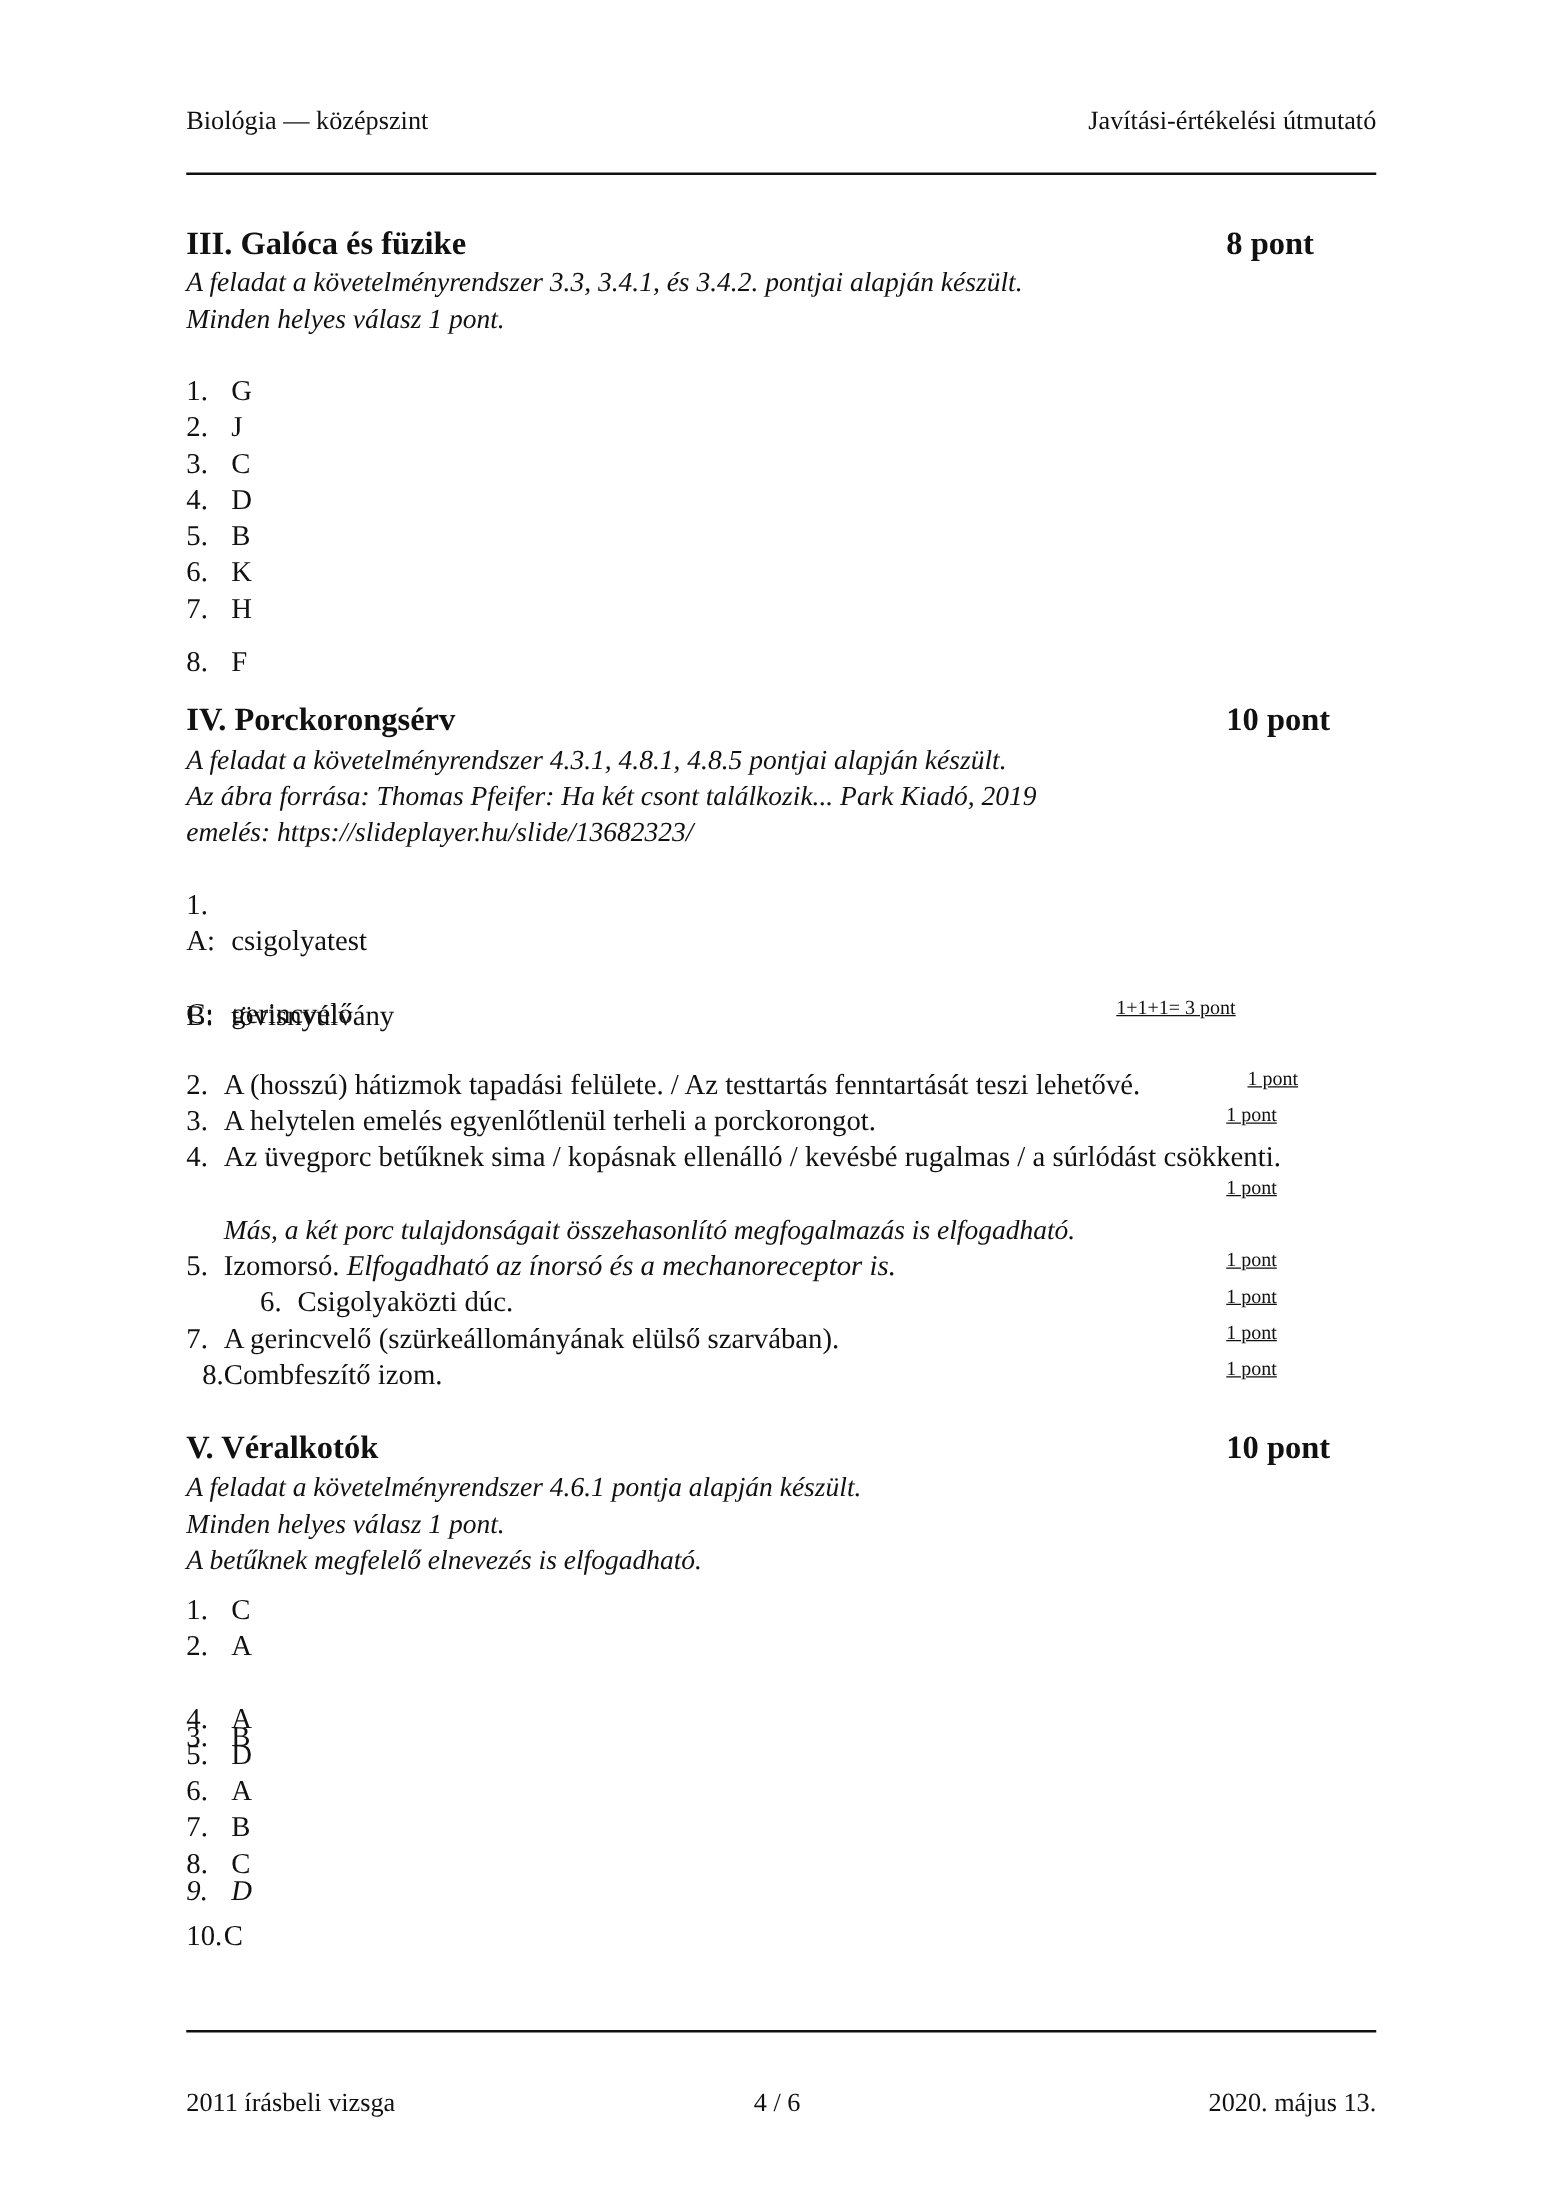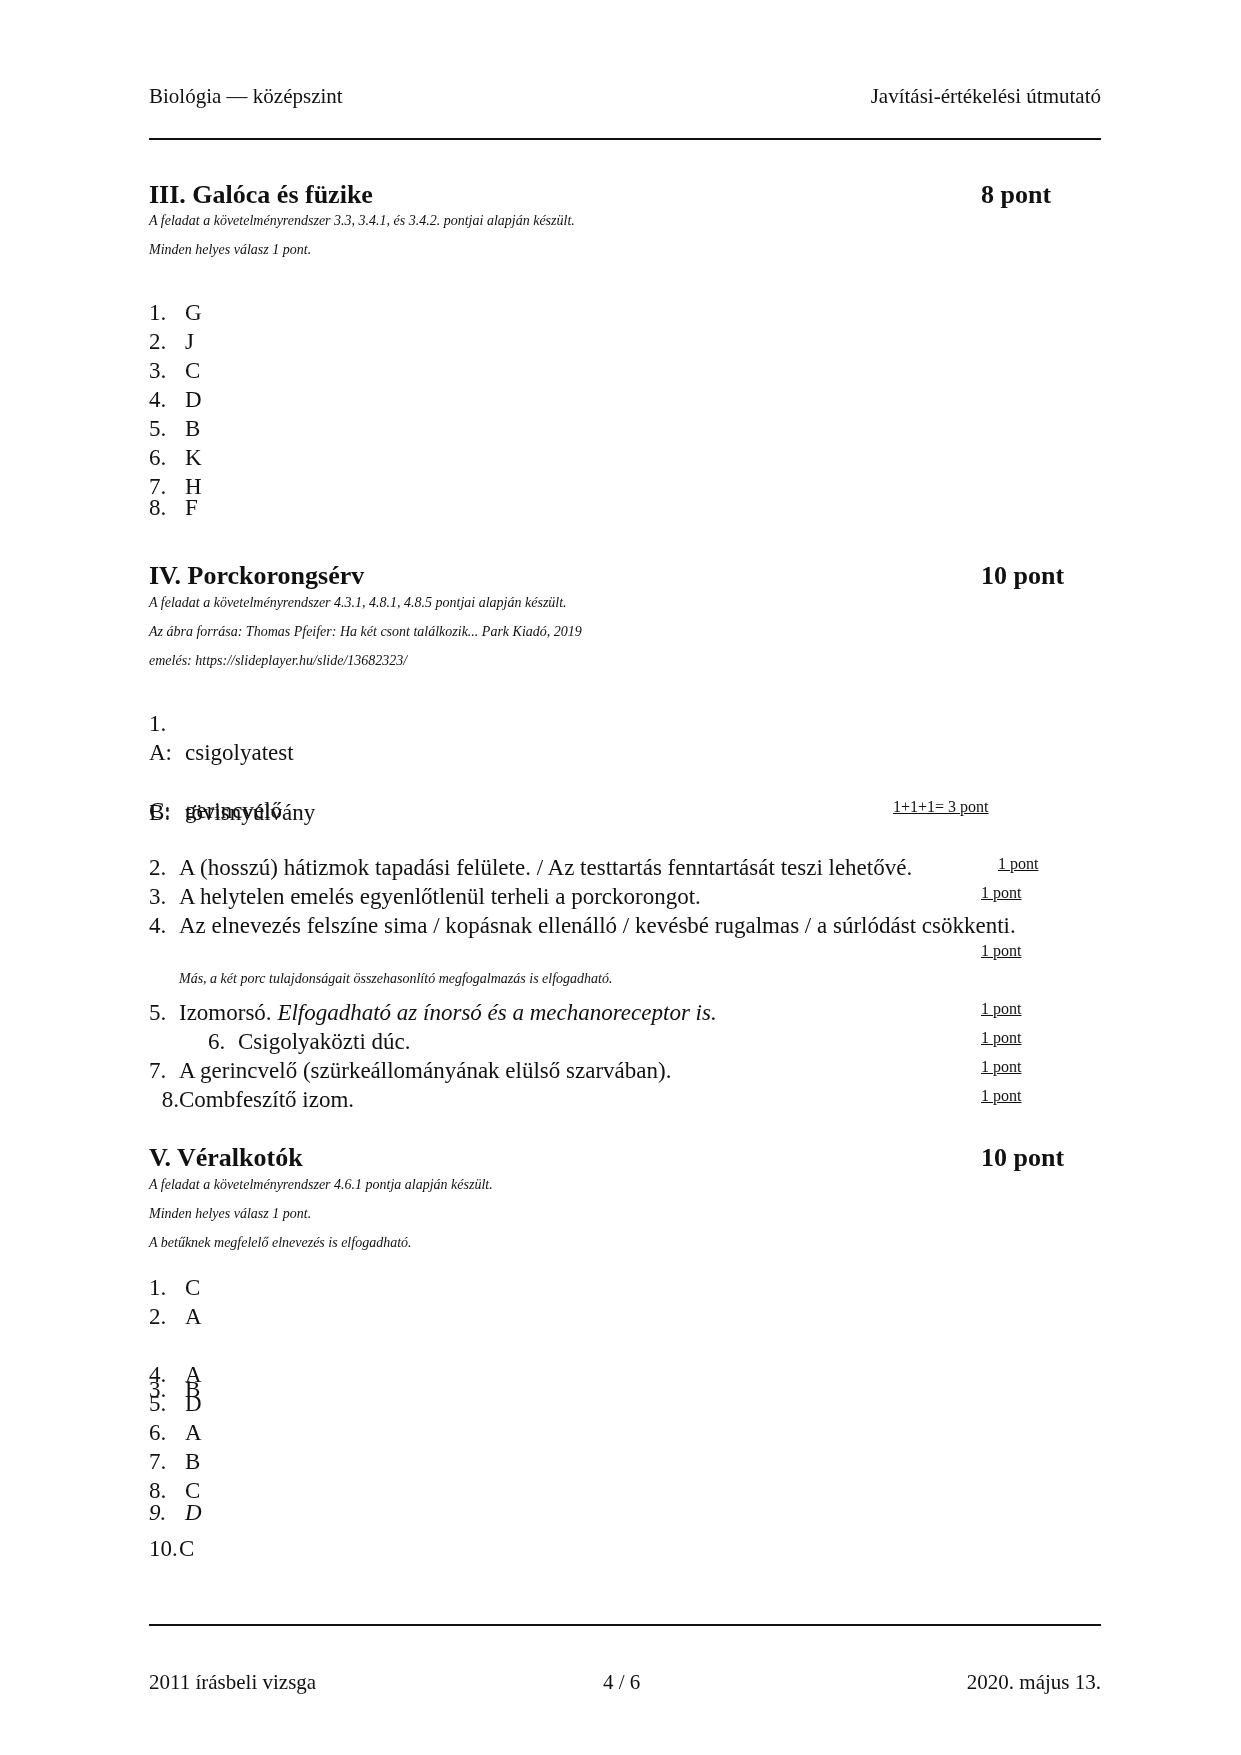--- a/index.html
+++ b/index.html
@@ -3,21 +3,21 @@
 <meta charset="utf-8">
 <style>
   html, body { margin: 0; padding: 0; background: #ffffff; }
   body { width: 1241px; height: 1755px; position: relative; overflow: hidden;
          font-family: "Liberation Serif", "DejaVu Serif", serif; color: #111; }
   .abs { position: absolute; white-space: nowrap; }
   .hdr { font-size: 21px; }
   .rule { position: absolute; left: 149px; width: 952px; height: 2px; background: #111; }
   .sec-title { font-size: 26px; font-weight: bold; }
   .sec-pts { font-size: 26px; font-weight: bold; }
-  .note { font-size: 14px; font-style: italic; }
+  .note { font-size: 22px; font-style: italic; }
   .line { font-size: 23px; }
   .num { display: inline-block; width: 36px; }
   .num-narrow { display: inline-block; width: 30px; }
   .pts { position: absolute; font-size: 16px; white-space: nowrap; text-decoration: underline; }
   .it { font-style: italic; }
 </style>
 </head>
 <body>
 
 <div class="abs hdr" style="left:149px; top:84px;">Biológia — középszint</div>
@@ -30,21 +30,21 @@
   <div class="abs note" style="left:149px; top:213px;">A feladat a követelményrendszer 3.3, 3.4.1, és 3.4.2. pontjai alapján készült.</div>
   <div class="abs note" style="left:149px; top:242px;">Minden helyes válasz 1 pont.</div>
 
   <div class="abs line" style="left:149px; top:300px;"><span class="num">1.</span><span>G</span></div>
   <div class="abs line" style="left:149px; top:329px;"><span class="num">2.</span><span>J</span></div>
   <div class="abs line" style="left:149px; top:358px;"><span class="num">3.</span><span>C</span></div>
   <div class="abs line" style="left:149px; top:387px;"><span class="num">4.</span><span>D</span></div>
   <div class="abs line" style="left:149px; top:416px;"><span class="num">5.</span><span>B</span></div>
   <div class="abs line" style="left:149px; top:445px;"><span class="num">6.</span><span>K</span></div>
   <div class="abs line" style="left:149px; top:474px;"><span class="num">7.</span><span>H</span></div>
-  <div class="abs line" style="left:149px; top:495px;"><span class="num">8.</span><span>F</span></div>
+  <div class="abs line" style="left:149px; top:517px;"><span class="num">8.</span><span>F</span></div>
 </div>
 
 <div>
   <div class="abs sec-title" style="left:149px; top:561px;">IV. Porckorongsérv</div>
   <div class="abs sec-pts" style="left:981px; top:561px;">10 pont</div>
   <div class="abs note" style="left:149px; top:595px;">A feladat a követelményrendszer 4.3.1, 4.8.1, 4.8.5 pontjai alapján készült.</div>
   <div class="abs note" style="left:149px; top:624px;">Az ábra forrása: Thomas Pfeifer: Ha két csont találkozik... Park Kiadó, 2019</div>
   <div class="abs note" style="left:149px; top:653px;">emelés: https://slideplayer.hu/slide/13682323/</div>
 
   <div class="abs line" style="left:149px; top:711px;">1.</div>
@@ -52,21 +52,21 @@
   <div class="abs line" style="left:149px; top:769px;margin-top:31px;"><span class="num">B:</span><span>tövisnyúlvány</span></div>
   <div class="abs line" style="left:149px; top:798px;"><span class="num">C:</span><span>gerincvelő</span></div>
   <div class="pts" style="left:893px; top:798px;">1+1+1= 3 pont</div>
 
   <div class="abs line" style="left:149px; top:855px;"><span class="num-narrow">2.</span><span>A (hosszú) hátizmok tapadási felülete. / Az testtartás fenntartását teszi lehetővé.</span></div>
   <div class="pts" style="left:998px; top:855px;">1 pont</div>
 
   <div class="abs line" style="left:149px; top:884px;"><span class="num-narrow">3.</span><span>A helytelen emelés egyenlőtlenül terheli a porckorongot.</span></div>
   <div class="pts" style="left:981px; top:884px;">1 pont</div>
 
-  <div class="abs line" style="left:149px; top:913px;"><span class="num-narrow">4.</span><span>Az elnevezés felszíne sima / kopásnak ellenálló / kevésbé rugalmas / a súrlódást csökkenti.</span></div>
+  <div class="abs line" style="left:149px; top:913px;"><span class="num-narrow">4.</span><span>Az üvegporc betűknek sima / kopásnak ellenálló / kevésbé rugalmas / a súrlódást csökkenti.</span></div>
   <div class="pts" style="left:981px; top:942px;">1 pont</div>
   <div class="abs note" style="left:179px; top:971px;">Más, a két porc tulajdonságait összehasonlító megfogalmazás is elfogadható.</div>
 
   <div class="abs line" style="left:149px; top:1000px;"><span class="num-narrow">5.</span><span>Izomorsó.</span> <span class="it">Elfogadható az ínorsó és a mechanoreceptor is.</span></div>
   <div class="pts" style="left:981px; top:1000px;">1 pont</div>
 
   <div class="abs line" style="left:164px; top:1029px;margin-left:44px;"><span class="num-narrow">6.</span><span>Csigolyaközti dúc.</span></div>
   <div class="pts" style="left:981px; top:1029px;">1 pont</div>
 
   <div class="abs line" style="left:149px; top:1058px;"><span class="num-narrow">7.</span><span>A gerincvelő (szürkeállományának elülső szarvában).</span></div>

